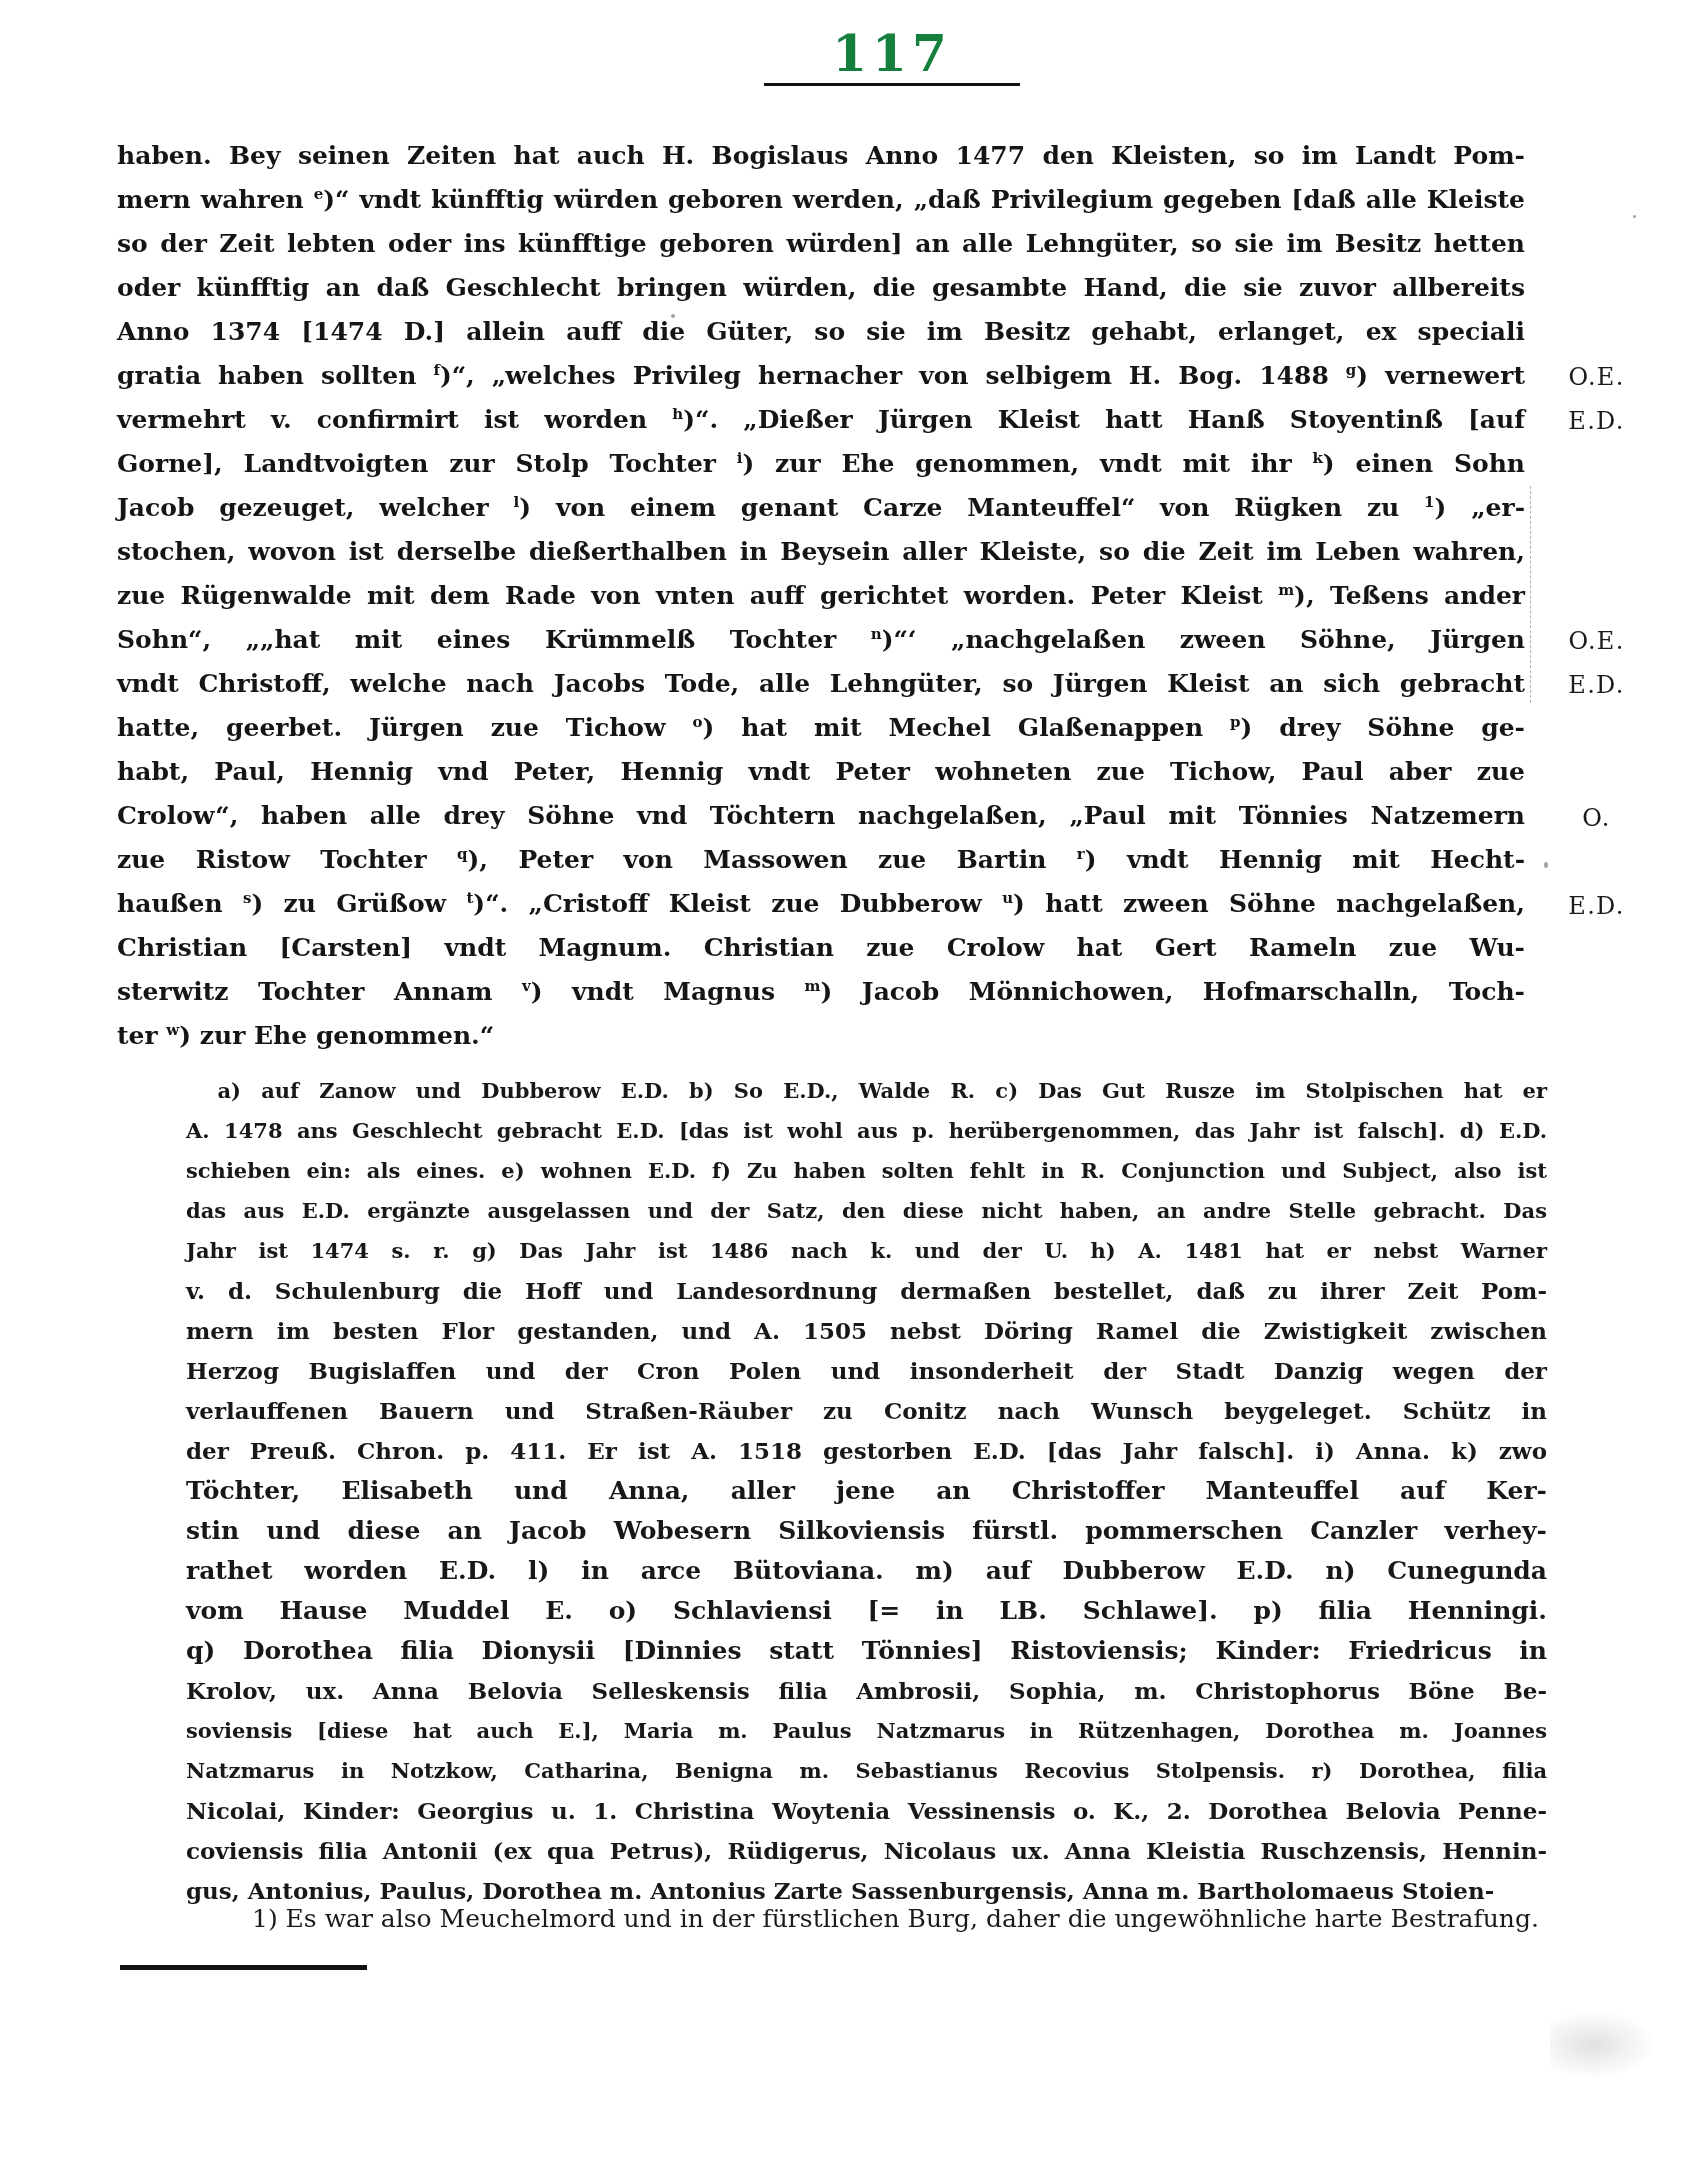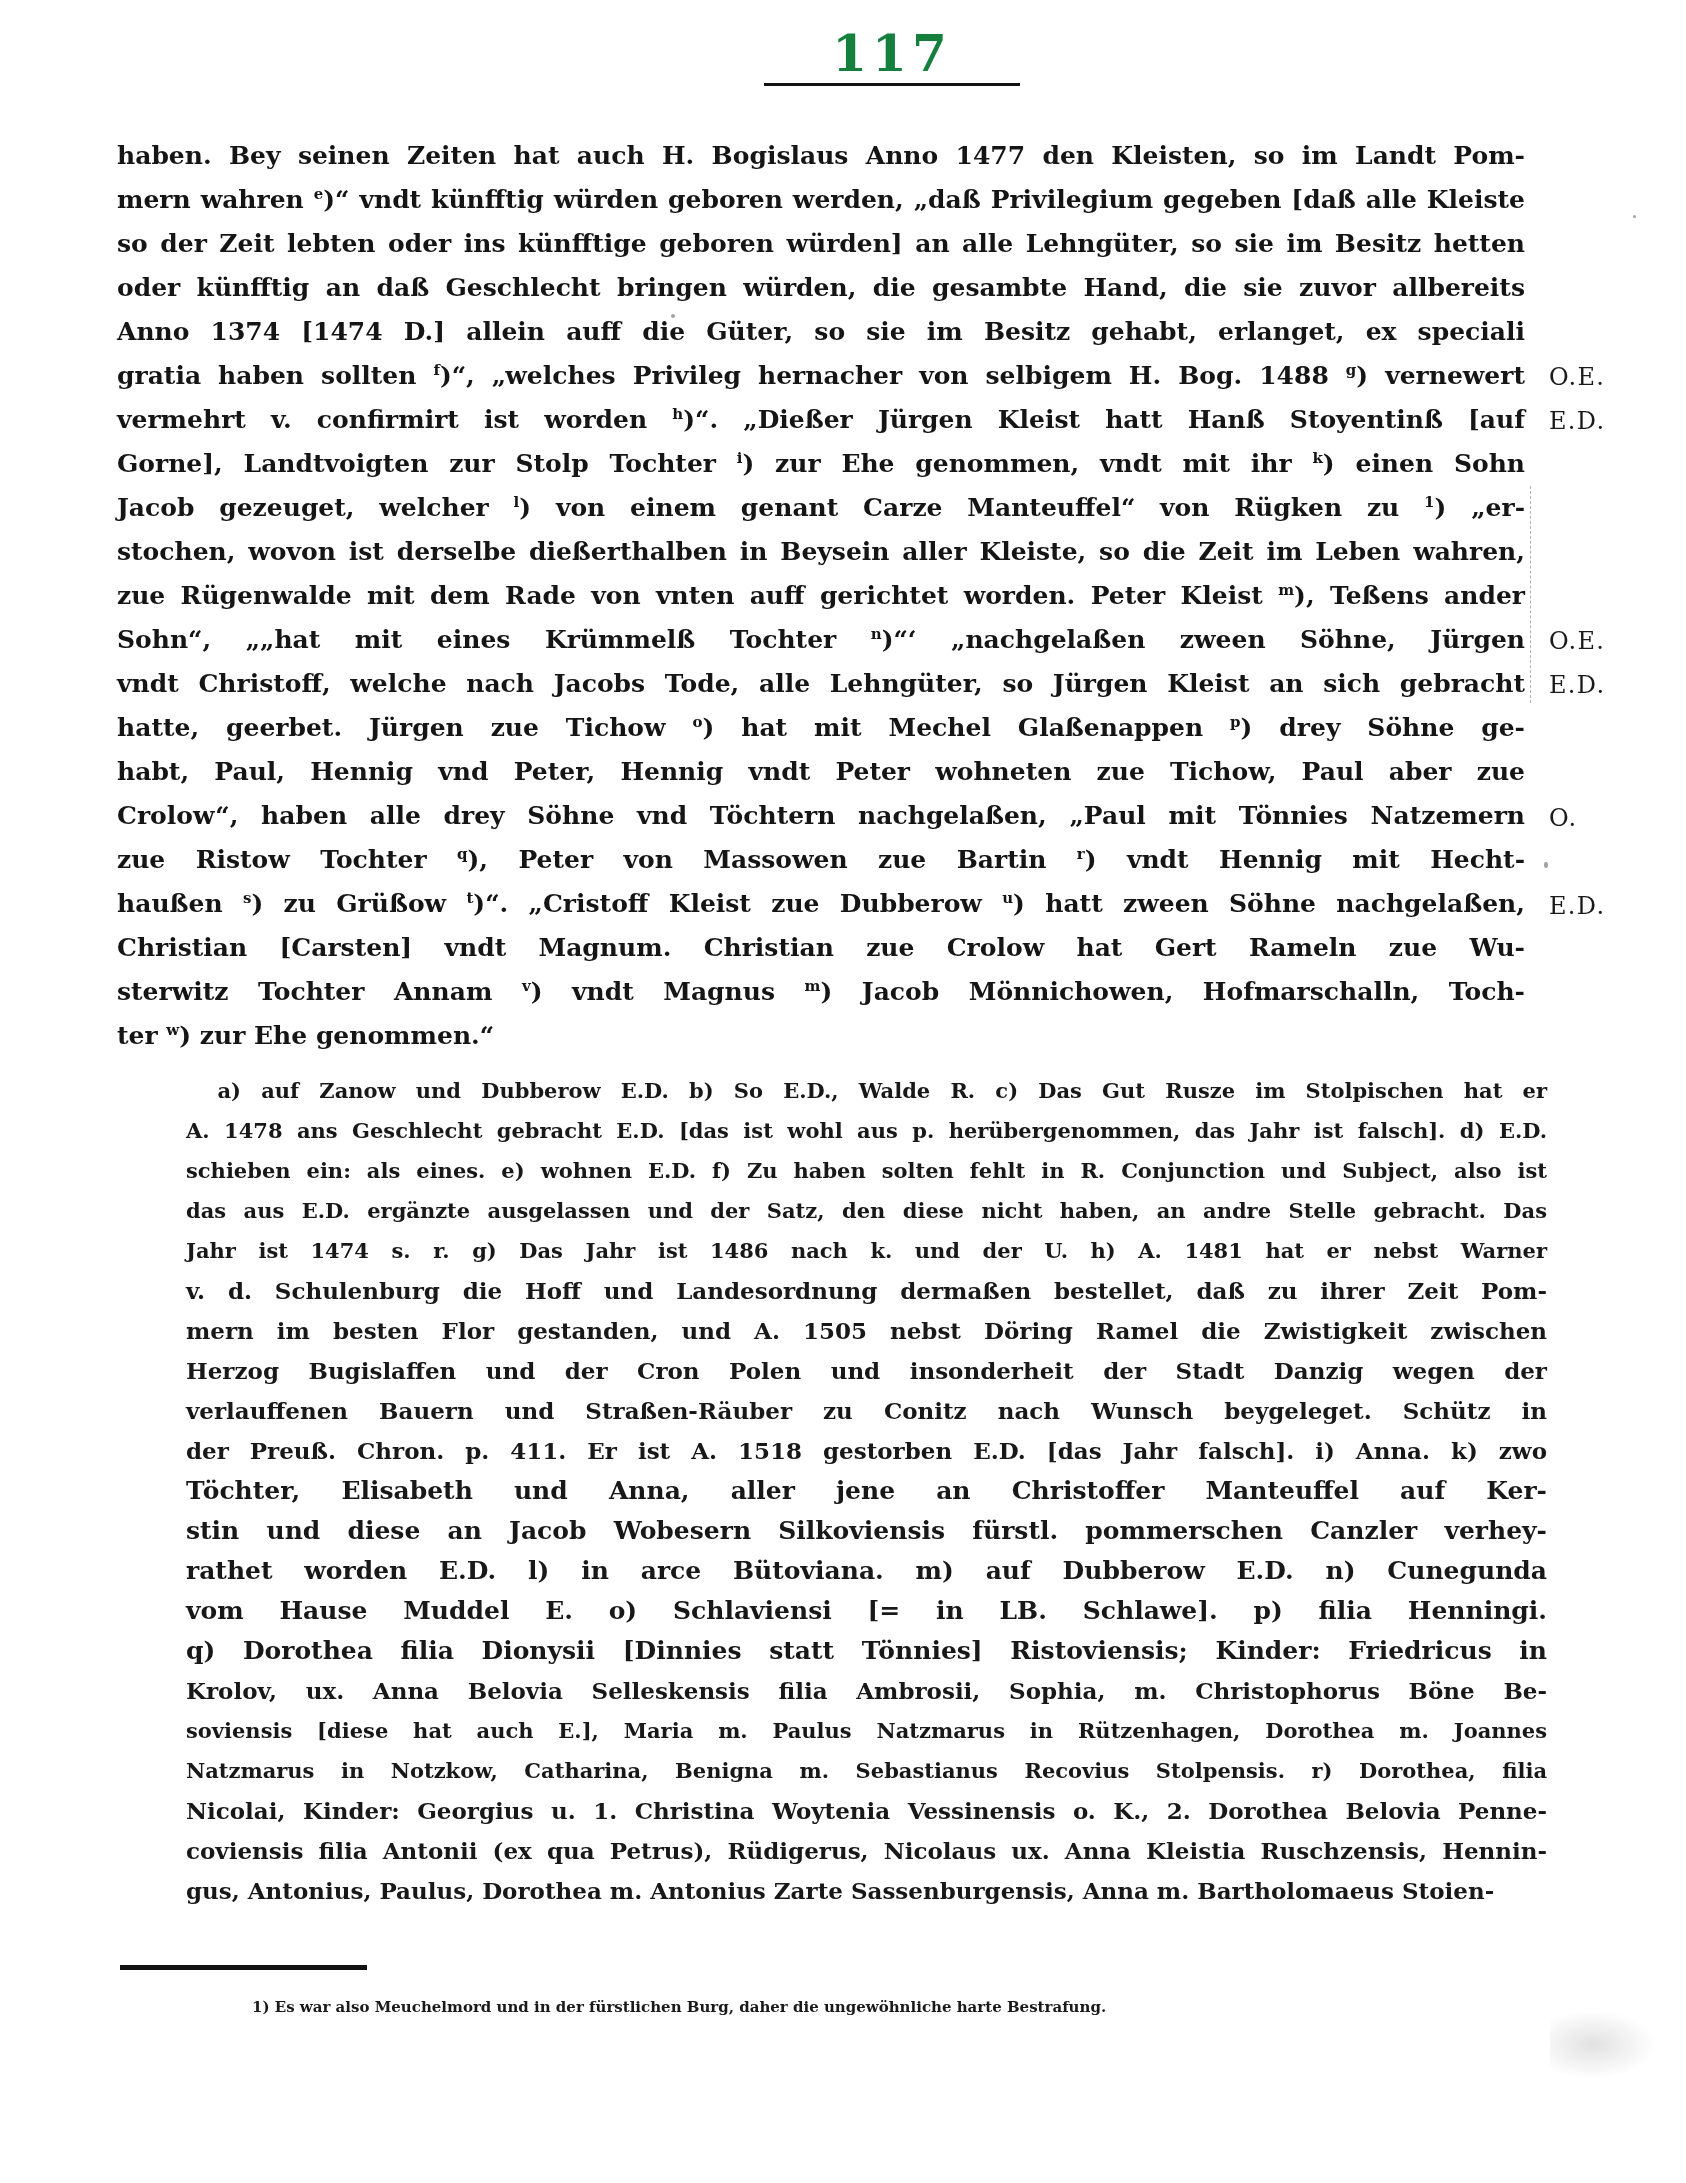--- a/index.html
+++ b/index.html
@@ -29,43 +29,43 @@
     font-size:25px;font-weight:bold;
     white-space:nowrap;
     text-align:justify;text-align-last:justify;
   }
   .bline.last{text-align-last:left;}
   .bline sup{font-size:60%;line-height:0;}
   .margin-note{
     position:absolute;left:1432px;width:95px;
     height:44px;line-height:44px;
     font-size:24px;font-weight:normal;letter-spacing:1.3px;
-    text-align:left;color:#1a1a1a;white-space:nowrap;
+    text-align:center;color:#1a1a1a;white-space:nowrap;
   }
   .footnotes{
     position:absolute;top:1071px;left:186px;width:1361px;
   }
   .fline{
     height:40px;line-height:40px;
     font-weight:bold;white-space:nowrap;
     text-align:justify;text-align-last:justify;
     color:#181818;
   }
   .fline.s{font-size:21px;}
   .fline.m{font-size:23px;}
   .fline.l{font-size:25px;}
   .fline.first{text-indent:31.5px;}
   .fline.last{text-align-last:left;}
   .bottom-rule{
     position:absolute;top:1965px;left:120px;
     width:247px;height:5px;background:#121212;
   }
   .bottom-note{
-    position:absolute;top:1990px;left:252px;width:1292px;
-    font-size:15px;font-weight:bold;line-height:34px;
+    position:absolute;top:1902px;left:252px;width:1292px;
+    font-size:25px;font-weight:normal;line-height:34px;
     white-space:nowrap;color:#1a1a1a;
   }
   
   .artifact-vline{
     position:absolute;left:1530px;top:486px;height:217px;width:0;
     border-left:1.9px dashed #8a8a8a;opacity:.65;
   }
   .speck{position:absolute;background:#555;opacity:.55;border-radius:50%;}
   .sp1{left:671px;top:314px;width:3.8px;height:3.8px;}
   .sp2{left:1633px;top:215px;width:3.2px;height:3.2px;}

